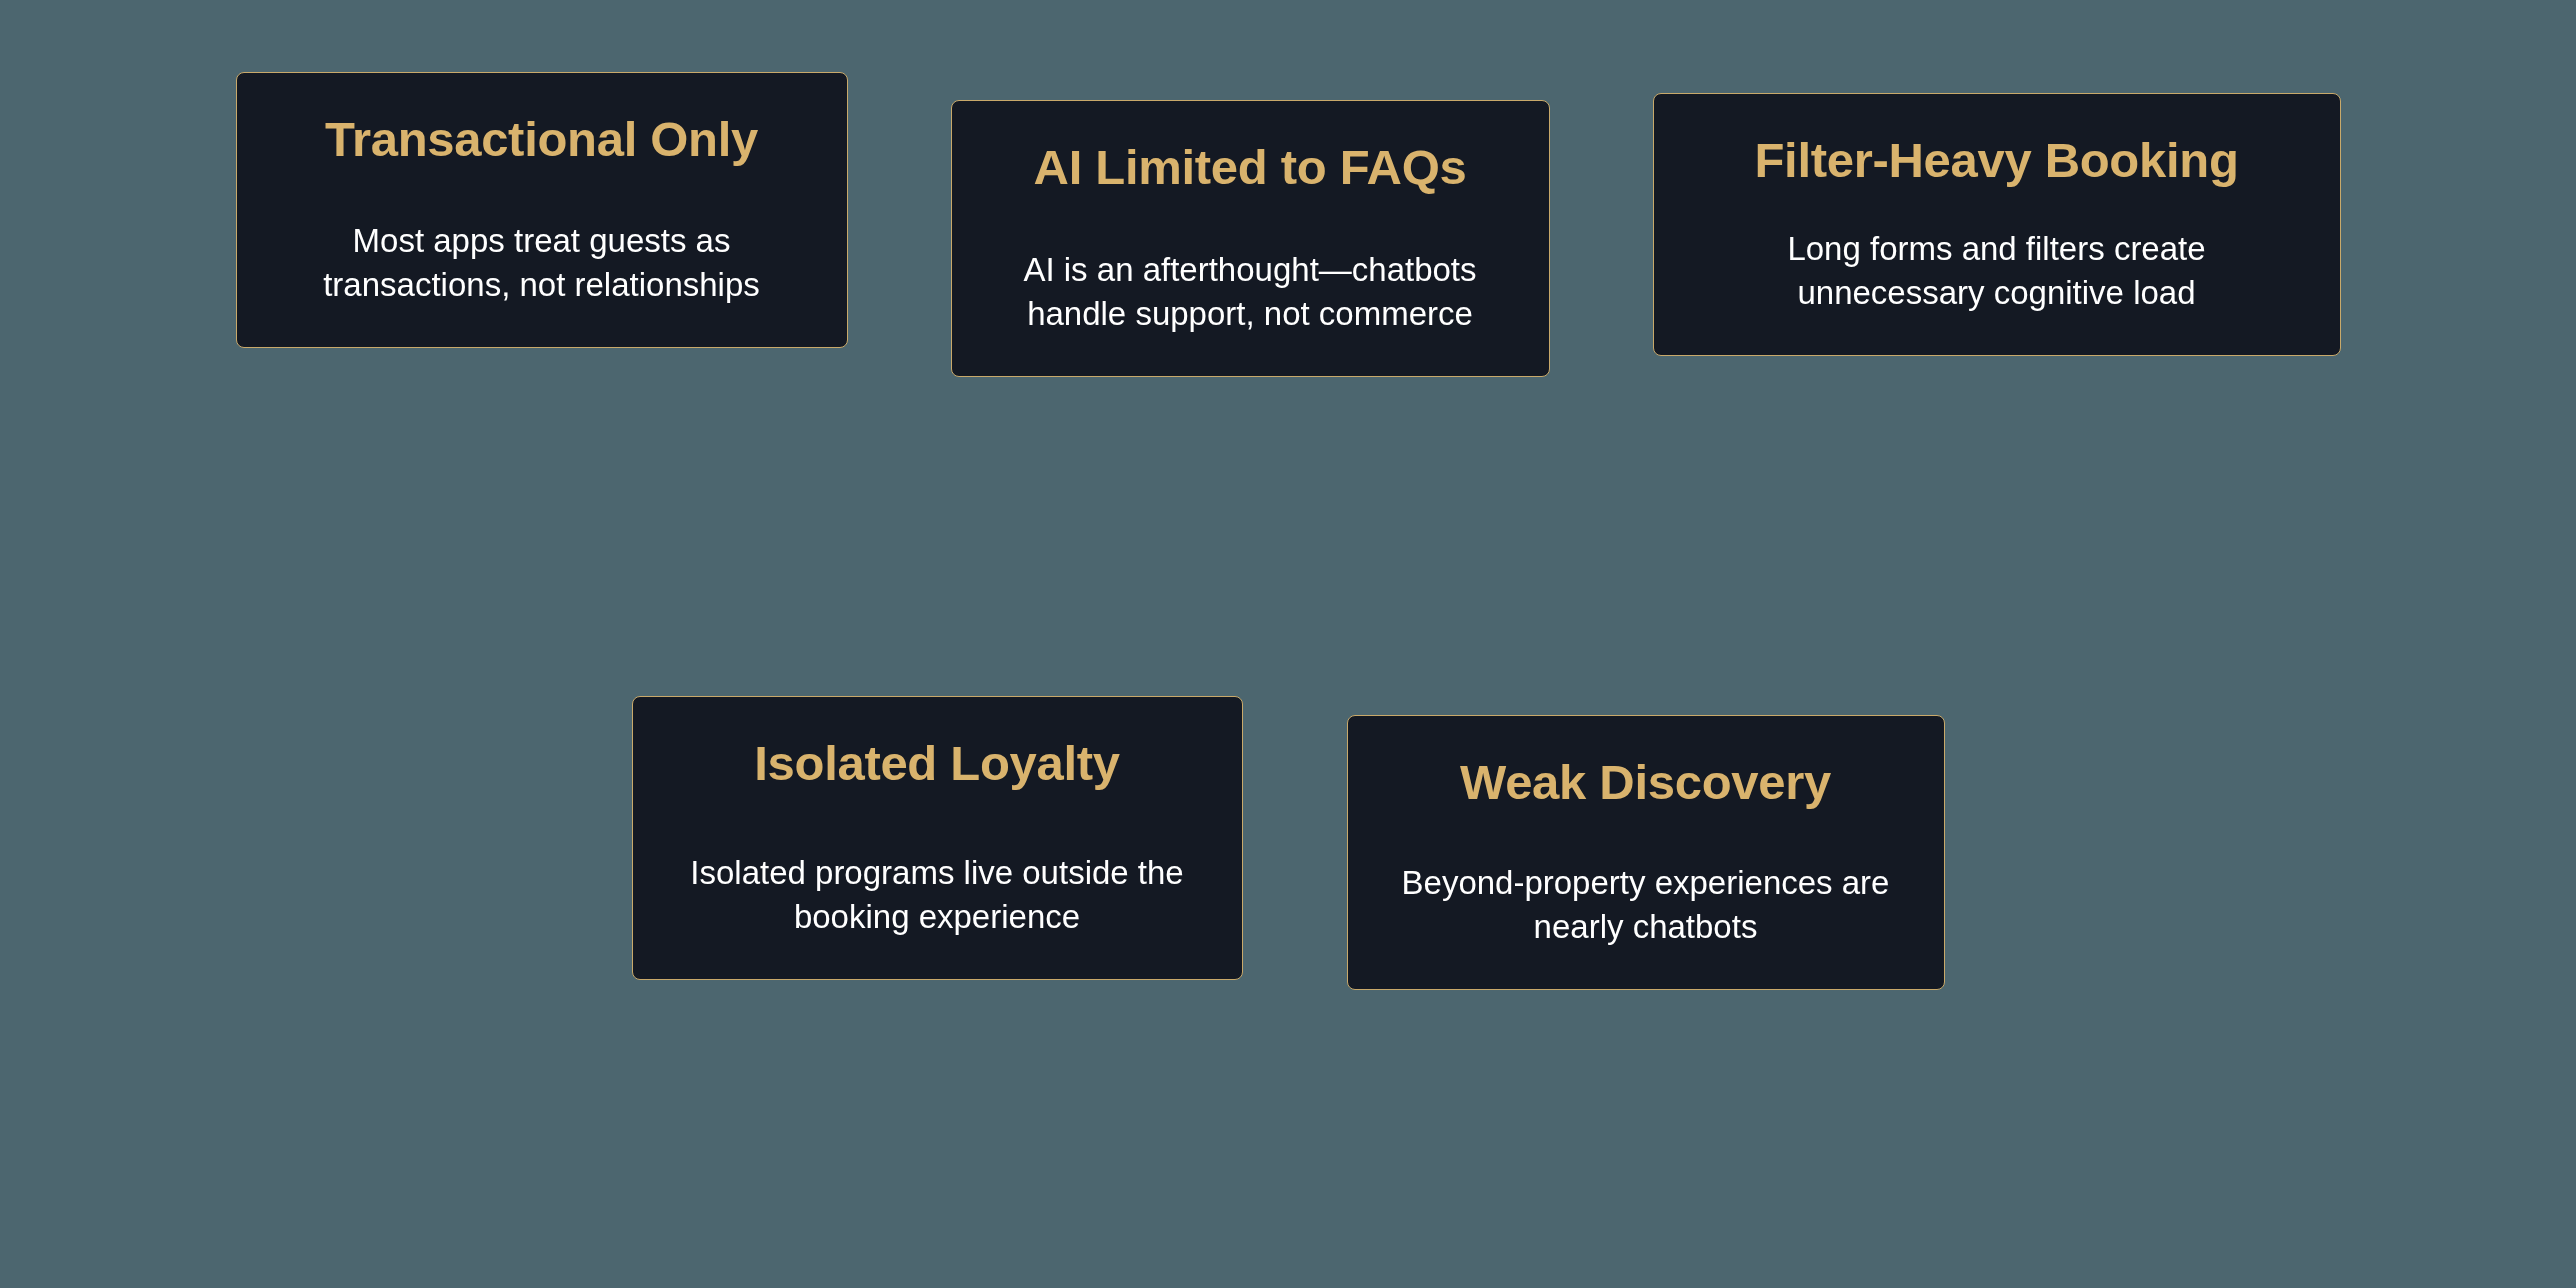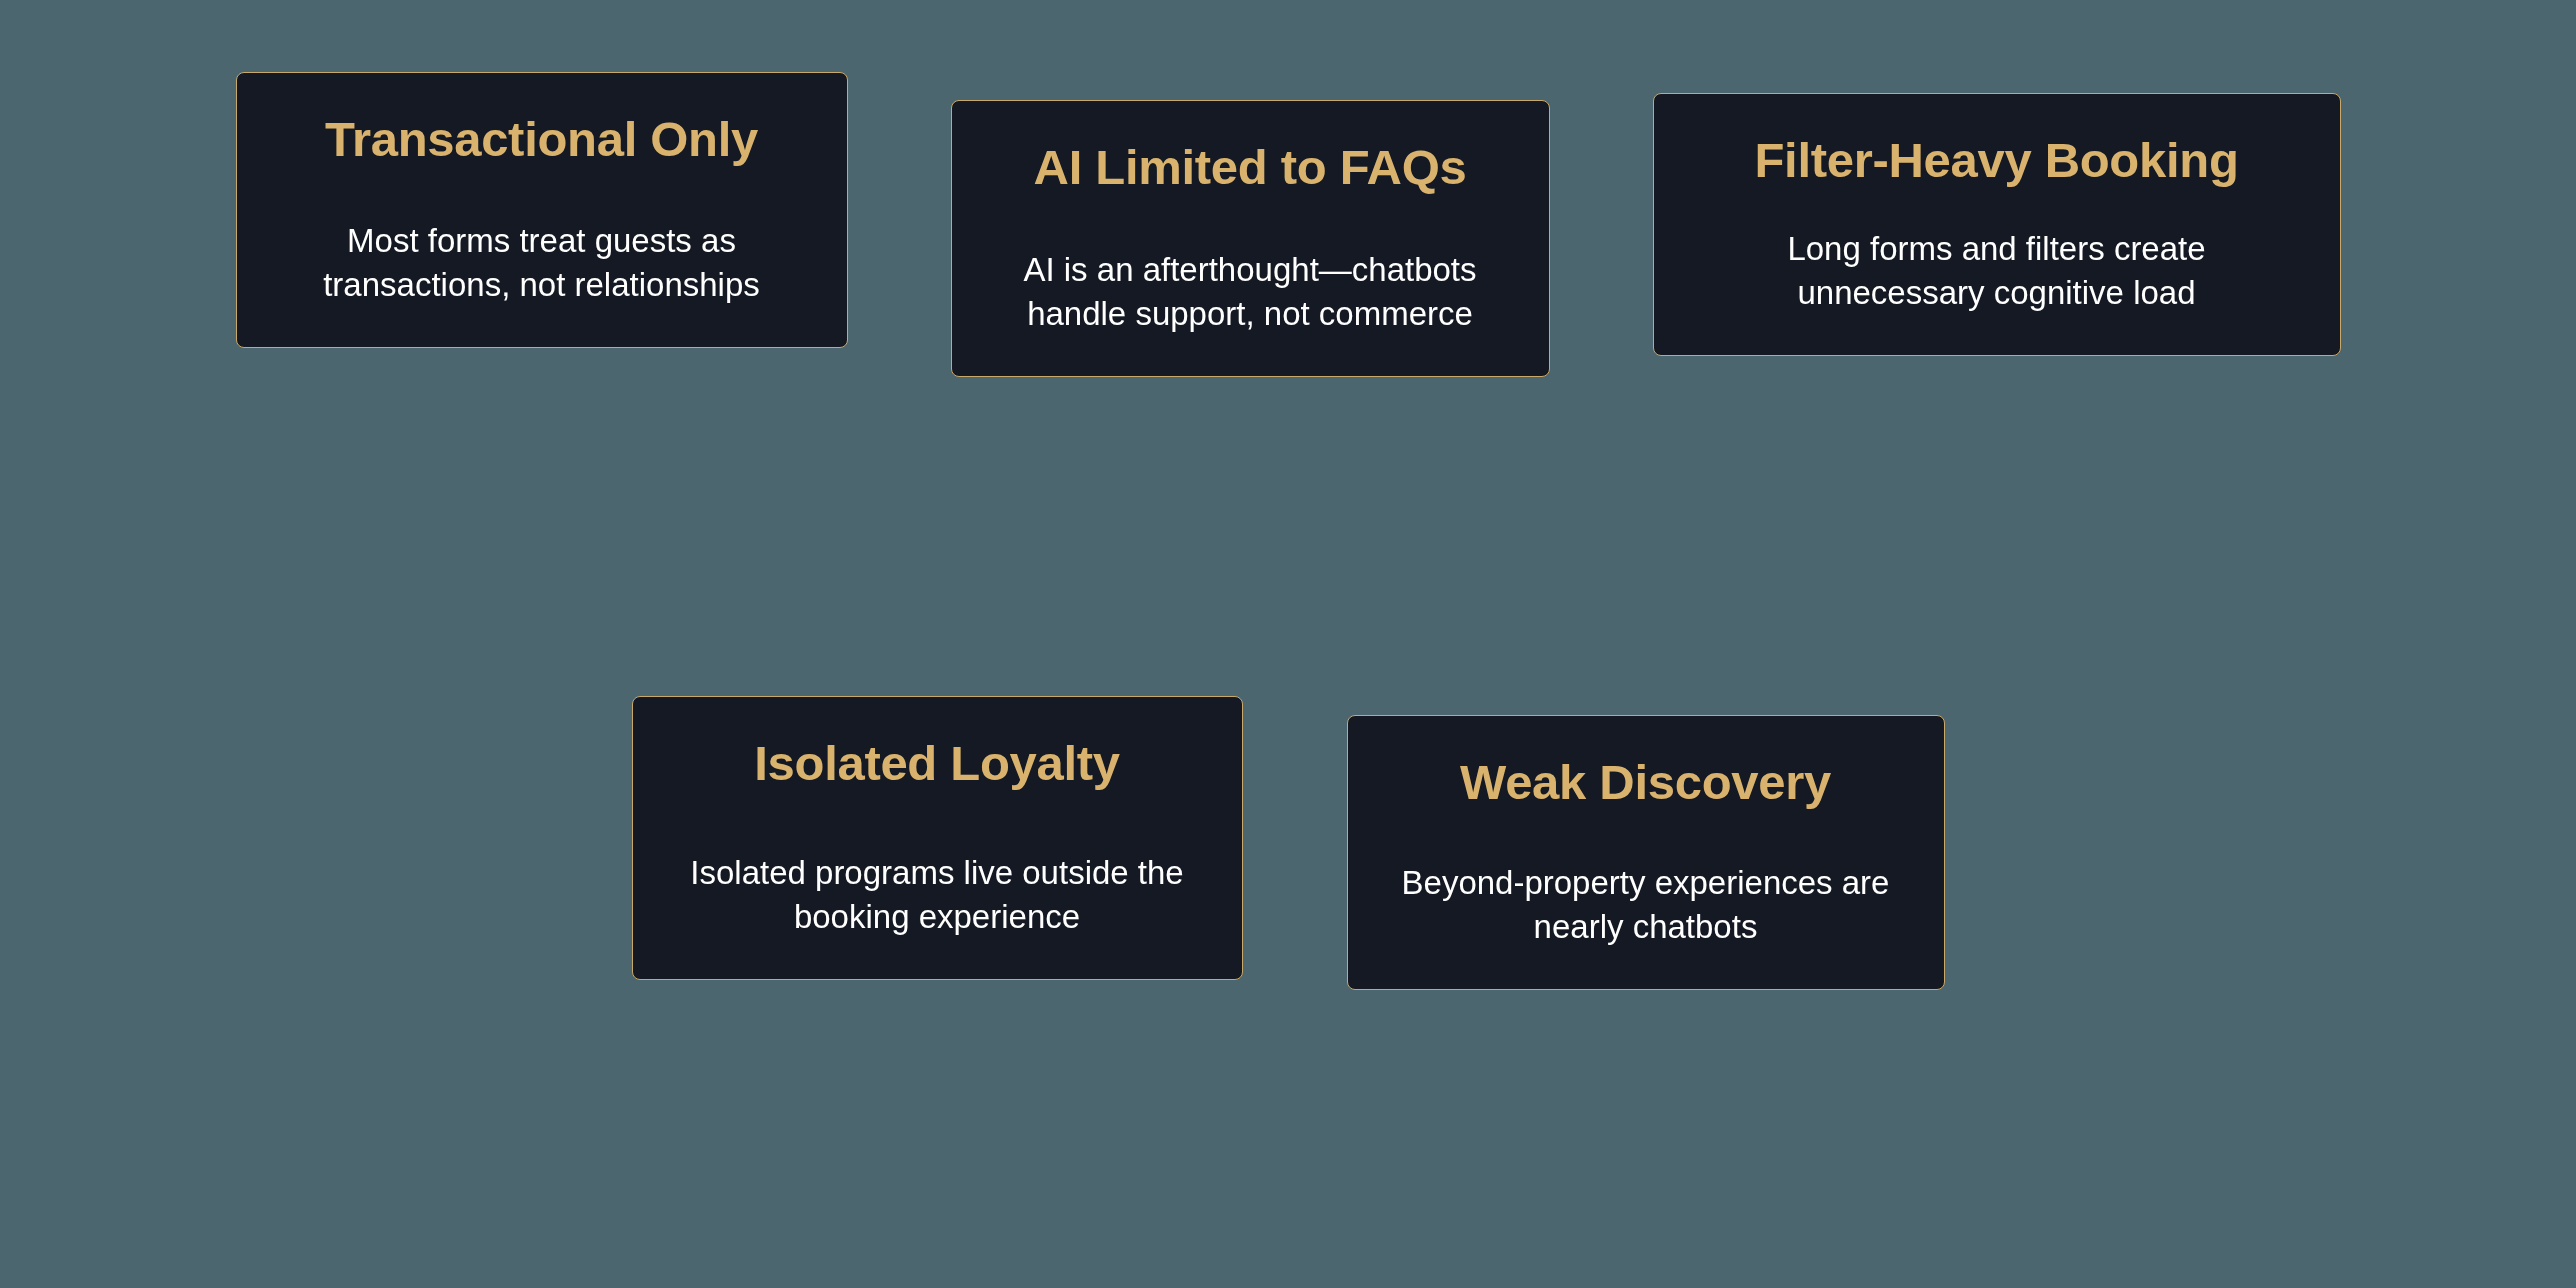--- a/index.html
+++ b/index.html
@@ -92,21 +92,21 @@
 </style>
 </head>
 <body>
 
 <div id="board">
 
   <div class="card-row" id="row-top">
 
     <div class="card w-950 gap-76">
       <div class="card-title">Transactional Only</div>
-      <div class="card-desc">Most forms treat guests as transactions, not relationships</div>
+      <div class="card-desc">Most apps treat guests as transactions, not relationships</div>
     </div>
 
     <div class="card w-930 gap-78">
       <div class="card-title">AI Limited to FAQs</div>
       <div class="card-desc">AI is an afterthought—chatbots handle support, not commerce</div>
     </div>
 
     <div class="card w-1068 gap-56 offset-down">
       <div class="card-title">Filter-Heavy Booking</div>
       <div class="card-desc">Long forms and filters create unnecessary cognitive load</div>

